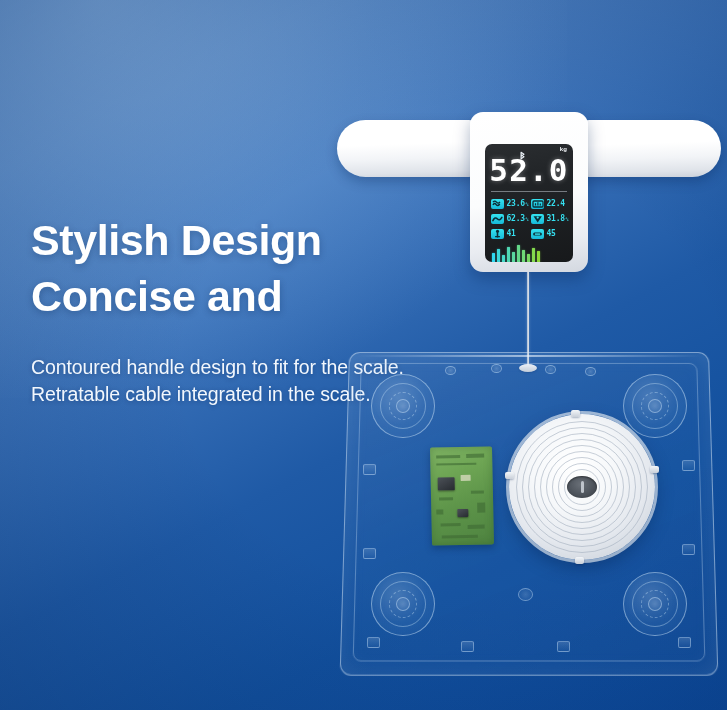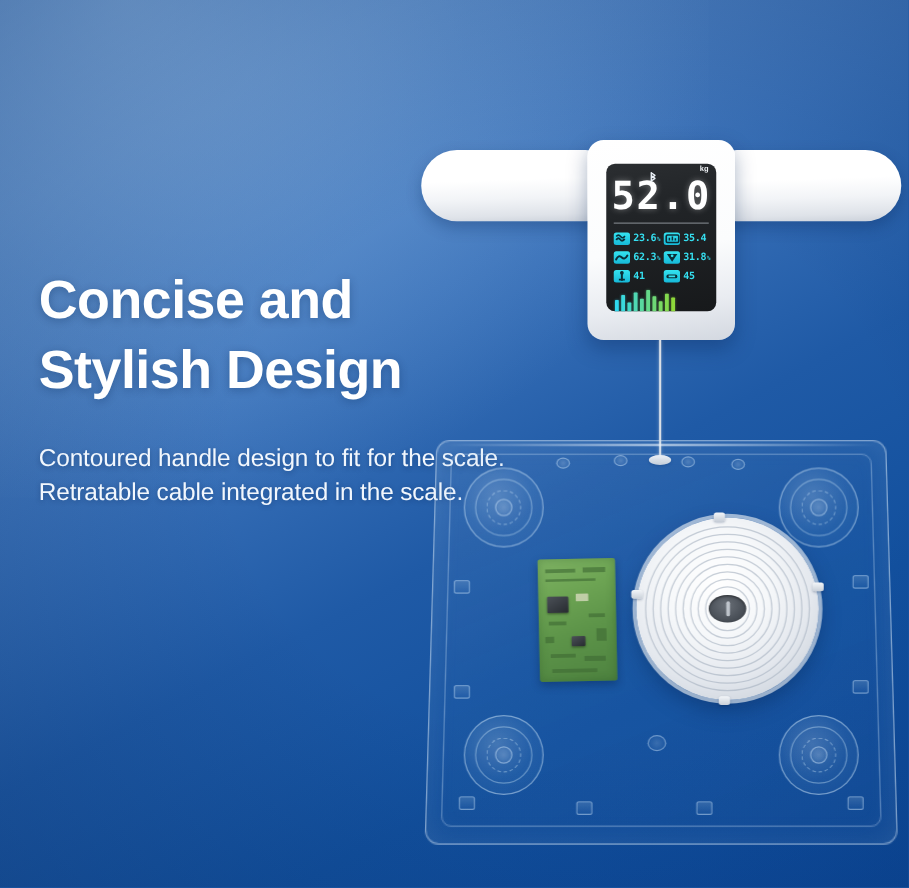--- a/index.html
+++ b/index.html
@@ -60,21 +60,21 @@
 
   .console{
     position:absolute;left:50%;top:0;transform:translateX(-50%);
     width:118px;height:160px;border-radius:13px;
     background:linear-gradient(172deg,#ffffff 0%,#fbfcfd 54%,#e9ecf1 80%,#d3d8e0 100%);
     box-shadow:0 7px 16px rgba(6,36,86,.34);
   }
 
   
   .lcd{
-    position:absolute;left:15px;top:19px;width:88px;height:118px;border-radius:7px;
+    position:absolute;left:15px;top:32px;width:88px;height:118px;border-radius:7px;
     background:linear-gradient(168deg,#2b2e31 0%,#212427 34%,#17191b 100%);
     overflow:hidden;
   }
   .lcd-top{position:relative;height:12px;}
   .bt-ico{position:absolute;left:34px;top:2px;width:7px;height:9px;}
   .unit{
     position:absolute;right:6px;top:2px;color:#f0f3f6;font-size:6px;font-weight:bold;
     letter-spacing:.1px;
   }
   .weight{
@@ -219,22 +219,22 @@
 </head>
 <body>
 
 <div id="stage">
 
   <div class="bg-base"></div>
   <div class="bg-glow"></div>
   <div class="bg-vignette"></div>
 
   <div class="copy">
+    <div class="headline">Stylish Design</div>
     <div class="headline">Concise and</div>
-    <div class="headline">Stylish Design</div>
     <div class="subcopy">
       <div class="subline">Contoured handle design to fit for the scale.</div>
       <div class="subline">Retratable cable integrated in the scale.</div>
     </div>
   </div>
 
   <div class="handle-wrap">
     <div class="bar bar-left"></div>
     <div class="bar bar-right"></div>
 
@@ -263,21 +263,21 @@
               </span>
               <span class="mval">23.6<span class="mpct">%</span></span>
             </div>
             <div class="mcell">
               <span class="mico">
                 <svg width="13" height="10" viewBox="0 0 12 10">
                   <rect x="1.5" y="2" width="10" height="6" rx="1" fill="none" stroke="#0b2e38" stroke-width="1.3"></rect>
                   <path d="M4 4.2 L4 6.4 M6.4 3.2 L6.4 6.4 M8.8 4.6 L8.8 6.4" stroke="#0b2e38" stroke-width="1.2"></path>
                 </svg>
               </span>
-              <span class="mval">35.4</span>
+              <span class="mval">22.4</span>
             </div>
             <div class="mcell">
               <span class="mico">
                 <svg width="13" height="10" viewBox="0 0 12 10">
                   <path d="M1.4 6.6 Q3.4 2.4 6 5 Q8.2 7.2 10.4 3.4" fill="none" stroke="#0b2e38" stroke-width="1.6" stroke-linecap="round"></path>
                 </svg>
               </span>
               <span class="mval">62.3<span class="mpct">%</span></span>
             </div>
             <div class="mcell">

